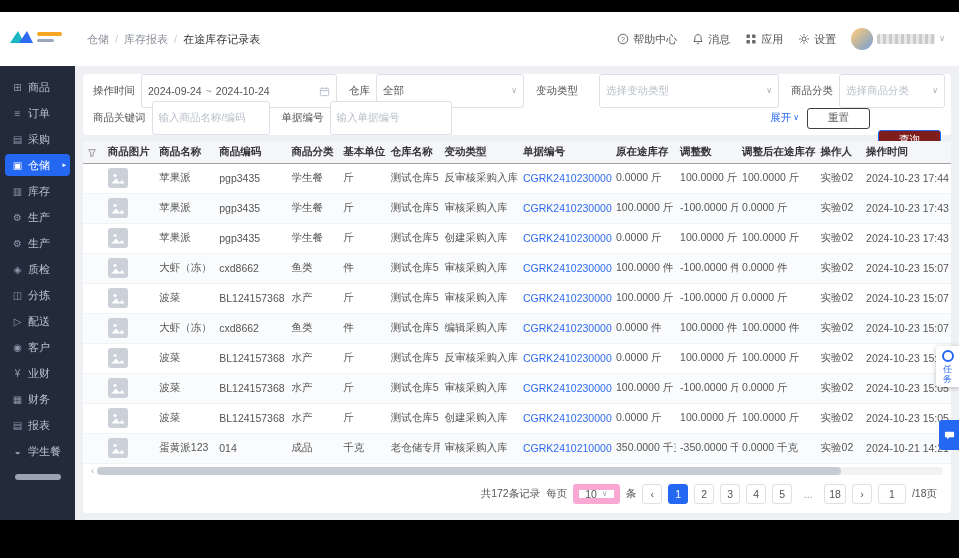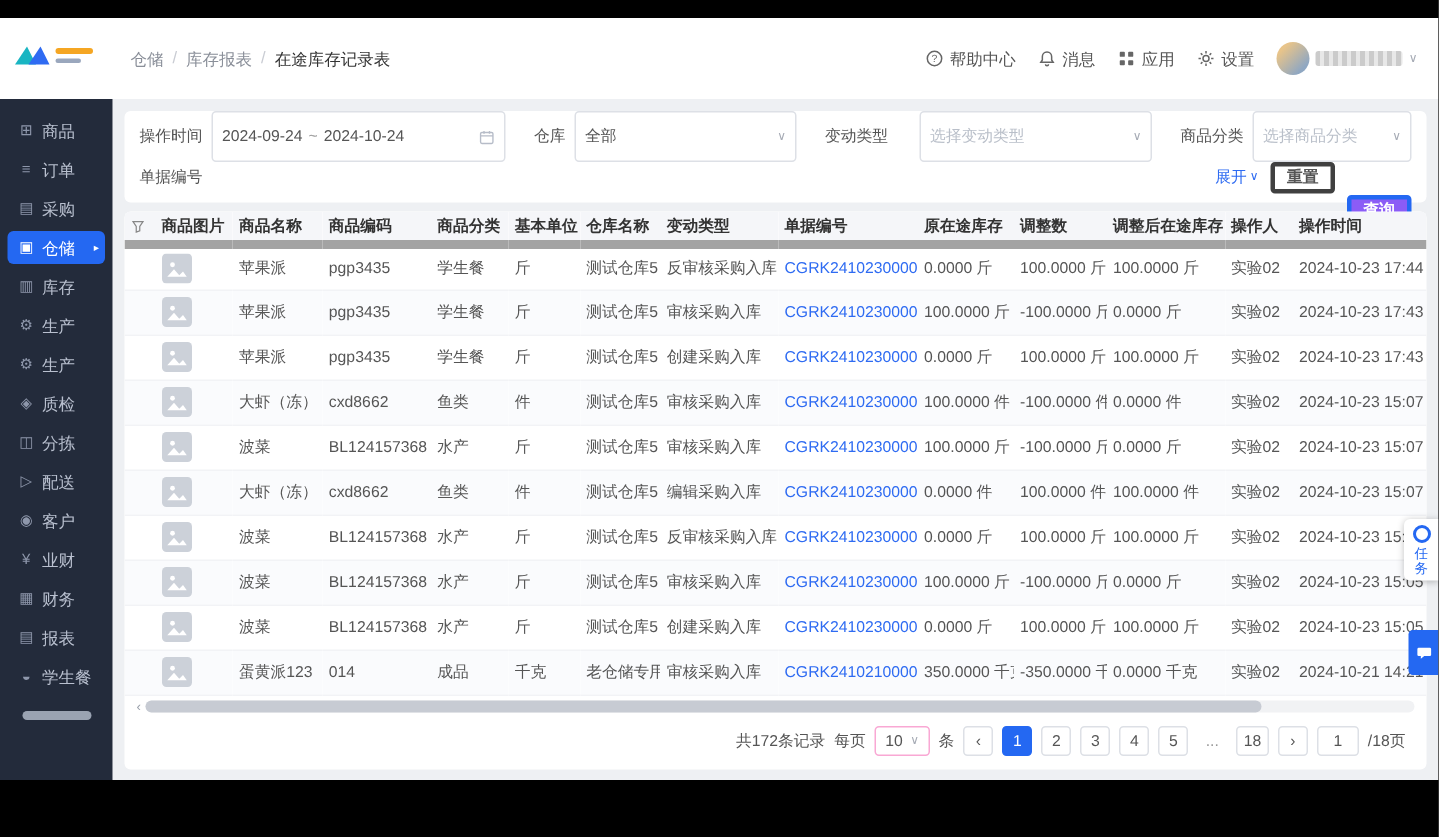--- a/index.html
+++ b/index.html
@@ -47,51 +47,51 @@
   .f-row.spread { justify-content:space-between; }
   .f-row + .f-row { margin-top:5px; }
   .f-group { display:flex; align-items:center; gap:6px; }
   .f-group + .f-group { margin-left:12px; }
   .f-label { font-size:10.5px; color:#555; white-space:nowrap; }
   .f-box { display:flex; align-items:center; gap:4px; border:1px solid #dde0e6; border-radius:3px; height:20px;
     padding:16px 6px; font-size:10.5px; color:#555; background:#fff; cursor:pointer; }
   .f-box .ph { color:#b9bfc9; }
   .f-box .tilde { color:#999; }
   .f-box .right { margin-left:auto; }
-  .w-date { width:196px; } .w-wh { width:148px; } .w-ct { width:155px;margin-left:15px; } .w-cat { width:106px; }
+  .w-date { width:196px; } .w-wh { width:148px; } .w-ct { width:180px;margin-left:15px; } .w-cat { width:106px; }
   .w-kw { width:118px; } .w-doc { width:122px; }
   .f-actions { display:flex; align-items:center; gap:8px; margin-left:auto; }
   .link-expand { color:#2e6bf2; font-size:10.5px; display:flex; align-items:center; gap:2px; cursor:pointer; }
   .link-expand .caret { color:#2e6bf2; }
-  .btn { height:21px; padding:0 8px; border-radius:3px; font-size:10.5px; display:flex; align-items:center;
-    border:3px solid #404040; background:#fff; color:#555; cursor:pointer; white-space:nowrap;font-weight:bold; }
-  .btn.primary { background:#8b5cf6; border-color:#2468f2; color:#fff;margin-top:44px; }
+  .btn { height:21px; padding:0 20px; border-radius:3px; font-size:10.5px; display:flex; align-items:center;
+    border:1px solid #404040; background:#fff; color:#555; cursor:pointer; white-space:nowrap; }
+  .btn.primary { background:#7f1d1d; border-color:#2468f2; color:#fff;margin-top:44px; }
 
   
   .table-card { background:#fff; border-radius:4px; margin-top:6px; flex:0 0 auto; overflow:hidden; }
   table { width:100%; border-collapse:collapse; table-layout:fixed; font-size:10.5px; }
   thead th { background:#f5f6f9; color:#333; font-weight:bold; height:22px; text-align:left; padding:0 4px;
-    border-bottom:6px solid #a3a3a3; white-space:nowrap; overflow:hidden; }
+    border-bottom:1px solid #a3a3a3; white-space:nowrap; overflow:hidden; }
   tbody td { height:30px; color:#555; padding:0 4px; border-bottom:1px solid #f2f3f6; white-space:nowrap; overflow:hidden; }
   tbody tr:nth-child(even) { background:#fafbfd; }
   a.link { color:#2e6bf2; text-decoration:none; cursor:pointer; }
   .imgph { width:20px; height:20px; display:inline-block; vertical-align:middle; }
   .th-icon { display:inline-block; vertical-align:middle; }
 
   .hscroll-row { display:flex; align-items:center; gap:3px; margin:3px 8px 2px; }
   .hs-arrow { font-size:9px; color:#9aa0aa; line-height:1; cursor:pointer; }
   .hscroll { flex:1; height:8px; background:#f1f2f4; border-radius:4px; position:relative; }
   .hscroll .thumb { position:absolute; left:0; top:0; height:100%; width:88%; background:#c7cbd3; border-radius:4px; cursor:grab; }
 
   .pager { display:flex; align-items:center; justify-content:flex-end; gap:6px; padding:6px 14px 9px; font-size:10.5px; color:#555; }
   .pg-btn { min-width:20px; height:20px; border:1px solid #dde0e6; border-radius:3px; display:flex; align-items:center;
     justify-content:center; padding:0 4px; background:#fff; cursor:pointer; color:#555; }
   .pg-btn.active { background:#2468f2; border-color:#2468f2; color:#fff; }
   .pg-btn.pg-ellipsis { border:none; background:none; color:#999; }
-  .pg-select { display:flex; align-items:center; gap:5px; border:1px solid #f9a8d4; border-radius:3px; height:20px; padding:0 6px; cursor:pointer; }
+  .pg-select { display:flex; align-items:center; gap:5px; border:6px solid #f9a8d4; border-radius:3px; height:20px; padding:0 6px; cursor:pointer; }
   .pg-jump { width:28px; height:20px; border:1px solid #dde0e6; border-radius:3px; text-align:center; font-size:10.5px; color:#555; font-family:inherit; }
 
   
   .task-widget { position:absolute; right:0; top:346px; width:23px; background:#fff; border-radius:4px 0 0 4px;
     box-shadow:0 1px 5px rgba(0,0,0,.25); padding:4px 2px 3px; display:flex; flex-direction:column; align-items:center; gap:2px; cursor:pointer; z-index:6; }
   .task-widget .t-icon { width:12px; height:12px; border-radius:50%; border:2.5px solid #2468f2; }
   .task-widget .t-label { font-size:9px; line-height:10px; width:10px; color:#2468f2; text-align:center; }
   .cs-widget { position:absolute; right:0; top:420px; width:20px; height:30px; background:#2468f2;
     border-radius:3px 0 0 3px; display:flex; align-items:center; justify-content:center; cursor:pointer; z-index:6; }
 </style>
@@ -260,21 +260,30 @@
             <div class="f-group">
               <span class="f-label">商品分类</span>
               <div class="f-box w-cat">
                 <span class="ph">选择商品分类</span>
                 <span class="caret right">∨</span>
               </div>
             </div>
           </div>
           <div class="f-row">
             <div class="f-group">
+              <span class="f-label">商品关键词</span>
+              <div class="f-box w-kw">
+                <span class="ph">输入商品名称/编码</span>
+              </div>
+            </div>
+            <div class="f-group">
               <span class="f-label">单据编号</span>
+              <div class="f-box w-doc">
+                <span class="ph">输入单据编号</span>
+              </div>
             </div>
             <div class="f-actions">
               <span class="link-expand">
                 <span>展开</span>
                 <span class="caret">∨</span>
               </span>
               <button class="btn">重置</button>
               <button class="btn primary">查询</button>
             </div>
           </div>

